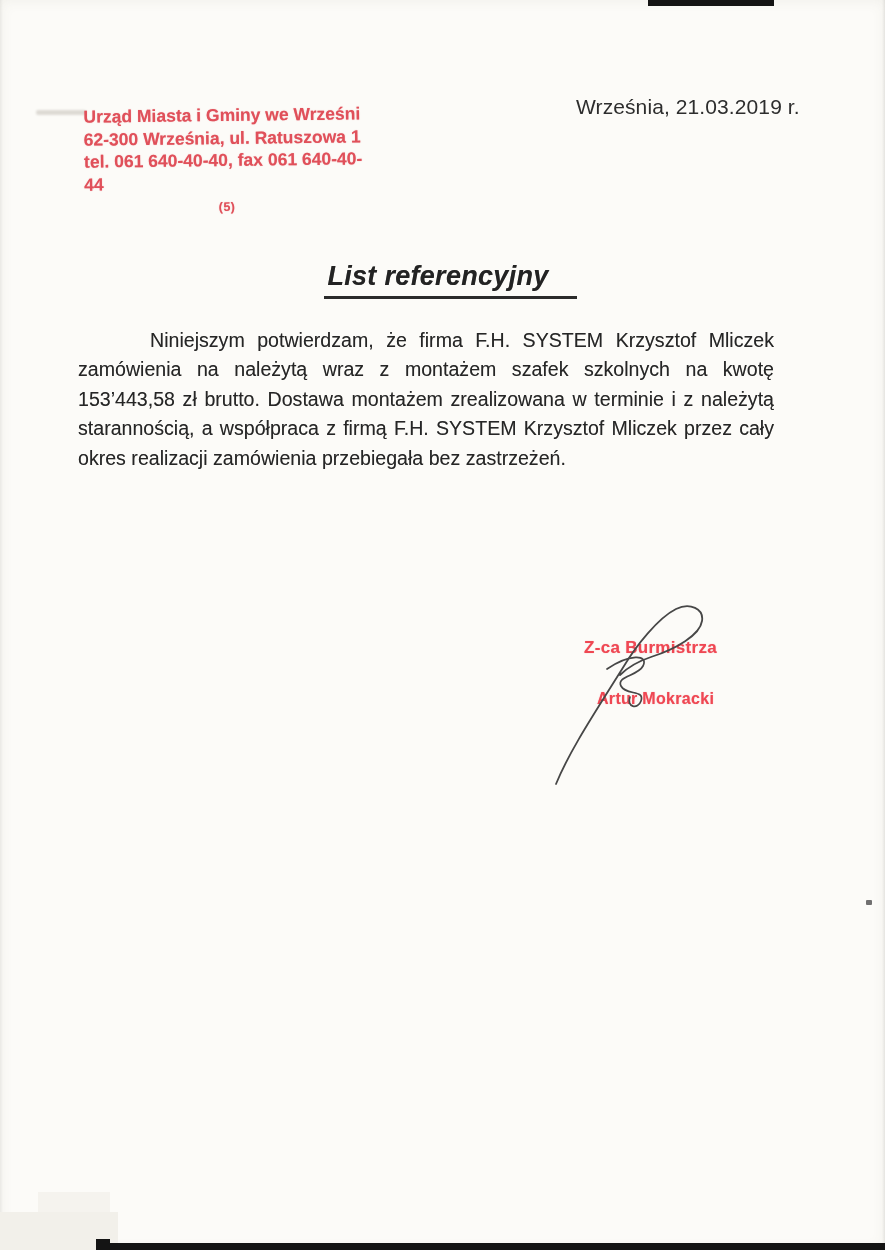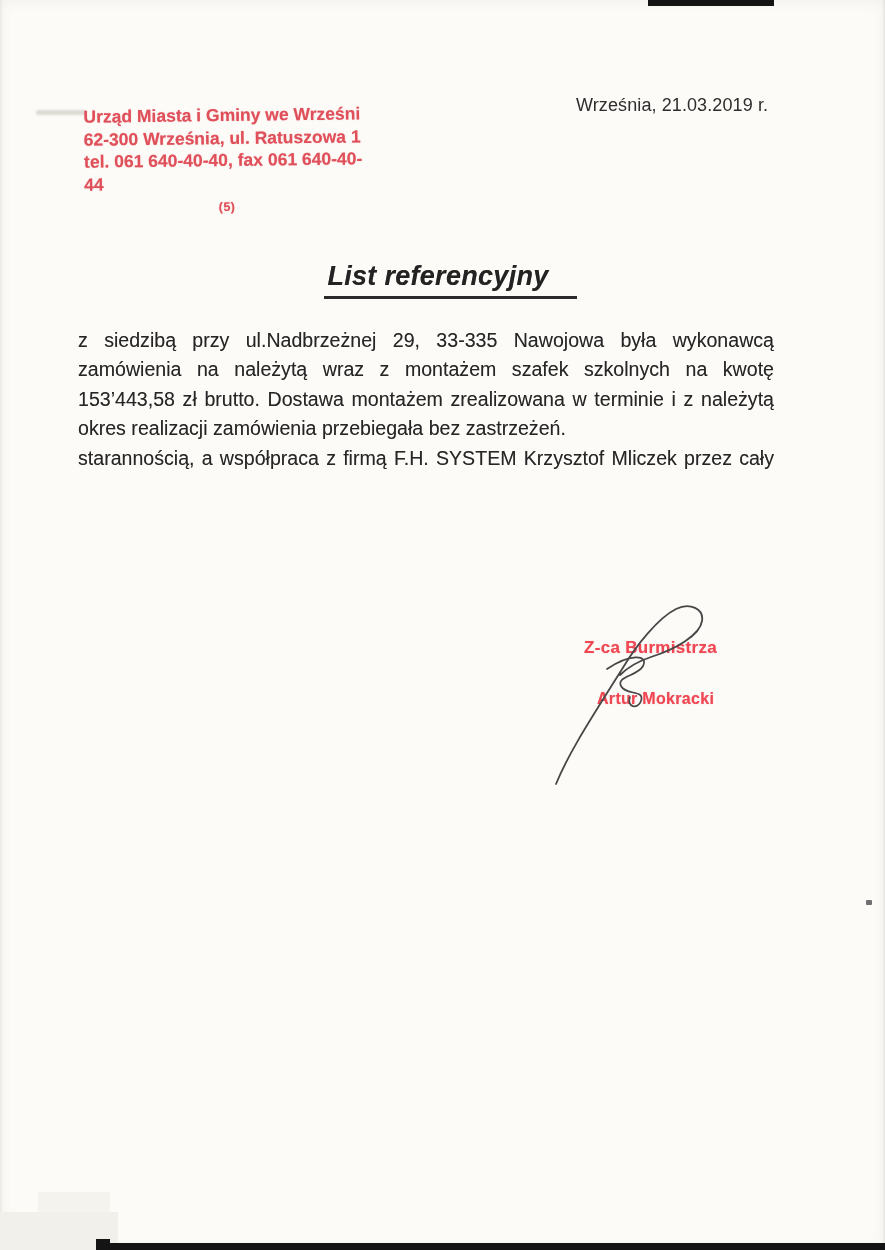--- a/index.html
+++ b/index.html
@@ -10,21 +10,21 @@
     overflow:hidden;
     box-shadow: inset 0 0 14px rgba(90,85,70,0.08);
   }
   
   .edge-right { position:absolute; right:0; top:0; width:3px; height:100%; background:linear-gradient(to left, rgba(0,0,0,0.07), rgba(0,0,0,0)); }
   .edge-left  { position:absolute; left:0; top:0; width:3px; height:100%; background:linear-gradient(to right, rgba(0,0,0,0.05), rgba(0,0,0,0)); }
 
   
   .date {
     position:absolute; left:576px; top:95px;
-    font-size:18px; color:#2d2d2d; letter-spacing:0.1px;
+    font-size:21px; color:#2d2d2d; letter-spacing:0.1px;
   }
 
   
   .stamp-header {
     position:absolute; left:84px; top:104px;
     color:#e0505a; font-weight:bold; font-size:17.5px; line-height:22.5px;
     transform:rotate(-0.7deg);
     text-shadow:0 0 1px rgba(224,80,90,0.55);
     width:285px;
   }
@@ -98,25 +98,25 @@
     <div class="s2">62-300 Września, ul. Ratuszowa 1</div>
     <div class="s3">tel. 061 640-40-40, fax 061 640-40-44</div>
     <div class="s4">(5)</div>
   </div>
 
   <div class="title-wrap">
     <span class="doc-title">List referencyjny</span>
   </div>
 
   <div class="body-block">
-    <div class="bl"><span>z siedzibą przy ul.Nadbrzeżnej 29, 33-335 Nawojowa była wykonawcą</span></div>
+    <div class="bl indent"><span>Niniejszym potwierdzam, że firma F.H. SYSTEM Krzysztof Mliczek</span></div>
     <div class="bl"><span>zamówienia na należytą wraz z montażem szafek szkolnych na kwotę</span></div>
     <div class="bl"><span class="b">153’443,58 zł brutto.</span><span> Dostawa montażem zrealizowana w terminie i z należytą</span></div>
+    <div class="bl"><span>starannością, a współpraca z firmą F.H. SYSTEM Krzysztof Mliczek przez cały</span></div>
     <div class="bl last"><span>okres realizacji zamówienia przebiegała bez zastrzeżeń.</span></div>
-    <div class="bl"><span>starannością, a współpraca z firmą F.H. SYSTEM Krzysztof Mliczek przez cały</span></div>
   </div>
 
   <div class="sig-title">Z-ca Burmistrza</div>
   <div class="sig-name">Artur Mokracki</div>
 
   <svg class="signature-svg" width="174" height="186" viewBox="0 0 174 186" fill="none" xmlns="http://www.w3.org/2000/svg">
     <path d="M 10,180 C 24,146 48,110 78,62 C 90,42 112,14 130,5 C 144,-2 158,5 156,17 C 154,31 130,45 105,53 C 93,57 82,63 74,71" stroke="#474747" stroke-width="1.8" stroke-linecap="round" fill="none"></path>
     <path d="M 61,65 C 83,50 103,50 97,62 C 92,72 70,72 75,82 C 80,92 99,85 95,97 C 92,106 80,103 84,93" stroke="#474747" stroke-width="1.7" stroke-linecap="round" fill="none"></path>
   </svg>
 

